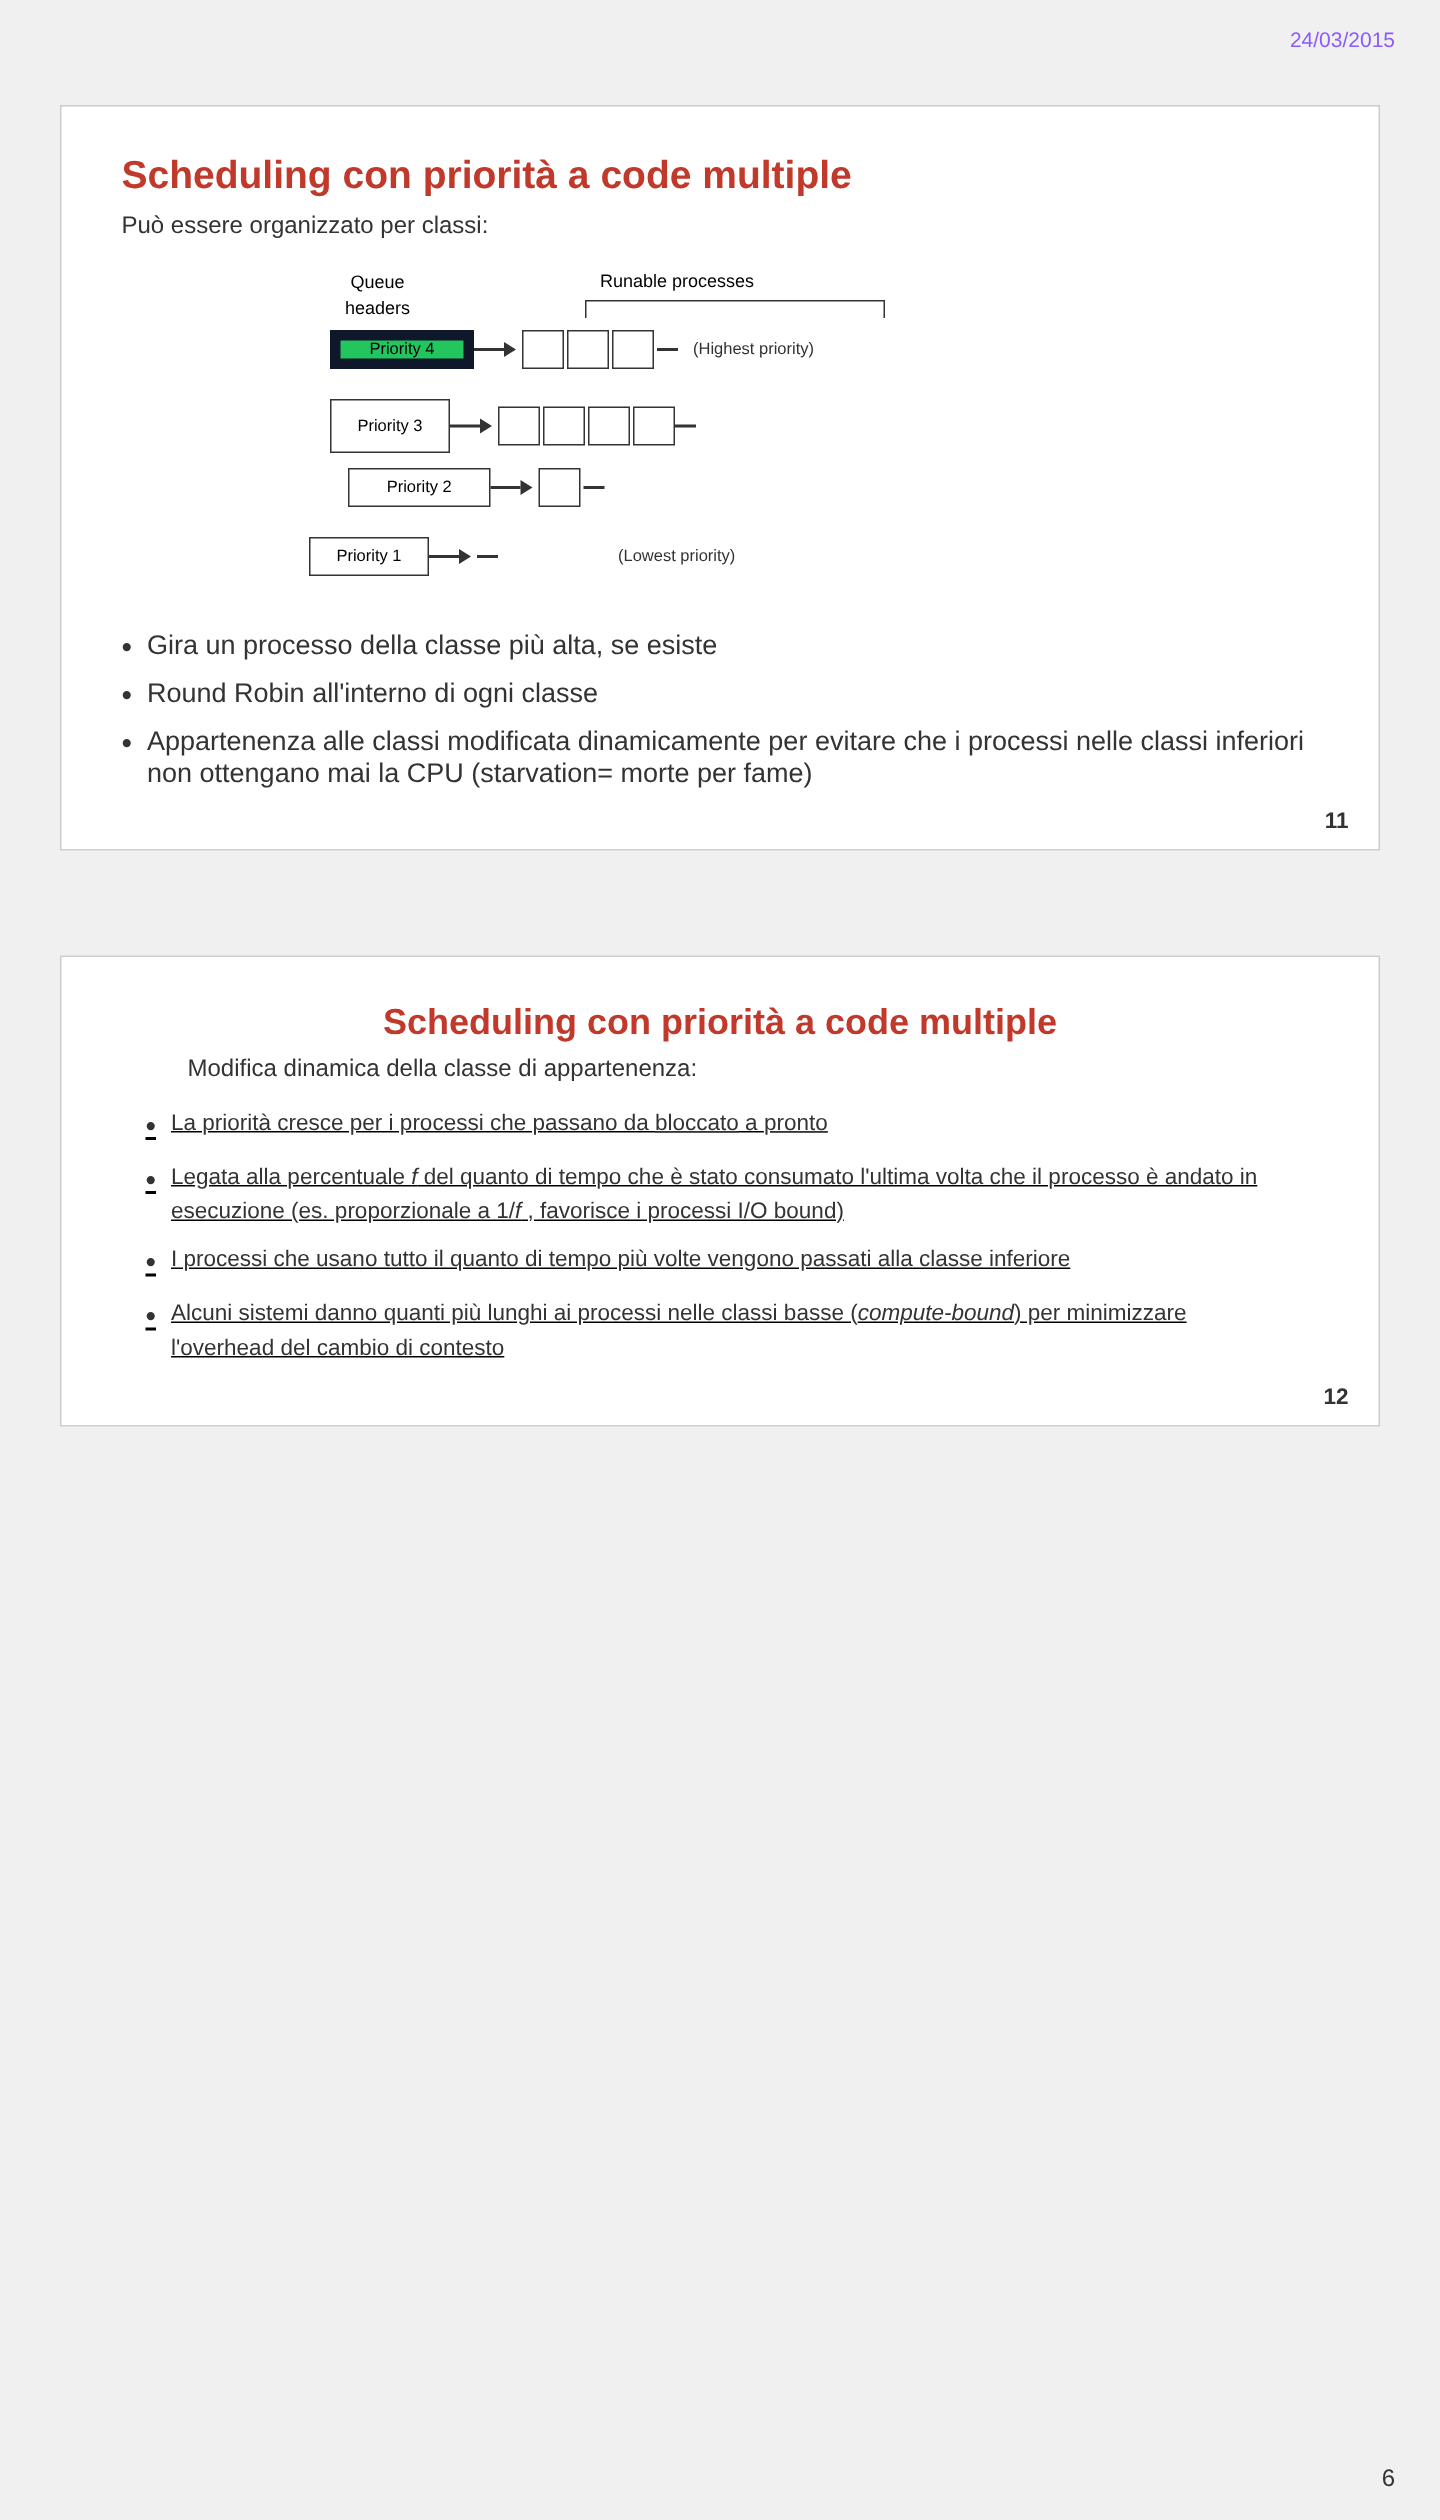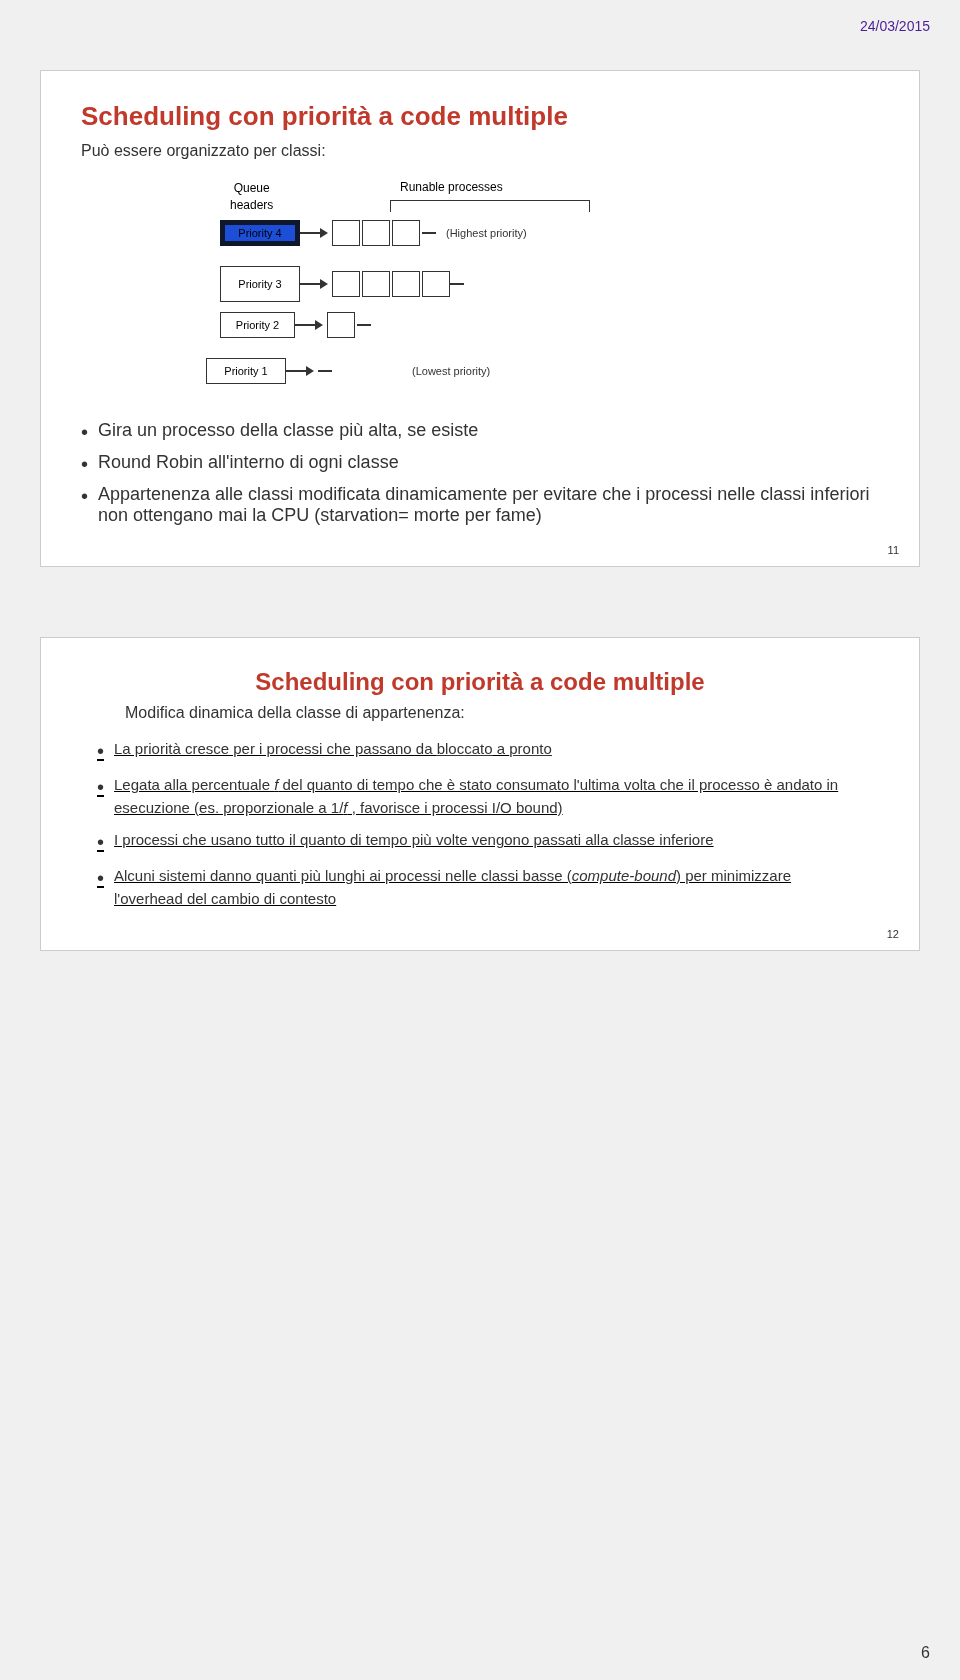--- a/index.html
+++ b/index.html
@@ -13,21 +13,21 @@
       align-items: center;
       padding: 20px;
       position: relative;
     }
 
     .date-header {
       position: absolute;
       top: 18px;
       right: 30px;
       font-size: 14px;
-      color: #4c1d95;
+      color: #8b5cf6;
     }
 
     .page-number {
       position: absolute;
       bottom: 18px;
       right: 30px;
       font-size: 16px;
       color: #333;
     }
 
@@ -80,22 +80,23 @@
       font-size: 20px;
       margin-right: 10px;
       line-height: 1.2;
       flex-shrink: 0;
     }
 
     .slide-num {
       position: absolute;
       bottom: 10px;
       right: 20px;
-      font-size: 11px;
-      color: #333;
+      font-size: 15px;
+      color: #333;
+      font-weight: bold;
     }
 
     
     .slide2-title {
       color: #c0392b;
       font-size: 24px;
       font-weight: bold;
       text-align: center;
       margin-bottom: 8px;
     }
@@ -144,21 +145,21 @@
   <div class="slide-subtitle">Può essere organizzato per classi:</div>
 
   <div class="queue-diagram">
 
     <div style="position:absolute; top:0; left:30px; font-size:12px; text-align:center; line-height:1.4;">Queue<br>headers</div>
     <div style="position:absolute; top:0; left:200px; font-size:12px;">Runable processes</div>
 
     <div style="position:absolute; top:20px; left:190px; width:200px; border-top:1.5px solid #333; border-left:1.5px solid #333; border-right:1.5px solid #333; height:12px;"></div>
 
     <div style="position:absolute; top:40px; left:20px; display:flex; align-items:center;">
-      <div style="border:5px solid #0f172a; width:80px; height:26px; display:flex; align-items:center; justify-content:center; font-size:11px; background:#1d4ed8;">Priority 4</div>
+      <div style="border:7px solid #0f172a; width:96px; height:26px; display:flex; align-items:center; justify-content:center; font-size:11px; background:#22c55e;">Priority 4</div>
 
       <div style="width:20px; height:1.5px; background:#333; margin:0;"></div>
       <div style="width:0;height:0;border-top:5px solid transparent;border-bottom:5px solid transparent;border-left:8px solid #333; margin-right:4px;"></div>
 
       <div style="border:1px solid #333; width:28px; height:26px; background:white; margin-right:2px;"></div>
       <div style="border:1px solid #333; width:28px; height:26px; background:white; margin-right:2px;"></div>
       <div style="border:1px solid #333; width:28px; height:26px; background:white; margin-right:2px;"></div>
       <div style="width:14px; height:1.5px; background:#333;"></div>
       <div style="font-size:11px; margin-left:10px; color:#333;">(Highest priority)</div>
     </div>
@@ -168,21 +169,21 @@
       <div style="width:20px; height:1.5px; background:#333;"></div>
       <div style="width:0;height:0;border-top:5px solid transparent;border-bottom:5px solid transparent;border-left:8px solid #333; margin-right:4px;"></div>
       <div style="border:1px solid #333; width:28px; height:26px; background:white; margin-right:2px;"></div>
       <div style="border:1px solid #333; width:28px; height:26px; background:white; margin-right:2px;"></div>
       <div style="border:1px solid #333; width:28px; height:26px; background:white; margin-right:2px;"></div>
       <div style="border:1px solid #333; width:28px; height:26px; background:white;"></div>
       <div style="width:14px; height:1.5px; background:#333;"></div>
     </div>
 
     <div style="position:absolute; top:132px; left:20px; display:flex; align-items:center;">
-      <div style="border:1px solid #333; width:75px; height:26px; display:flex; align-items:center; justify-content:center; font-size:11px; background:white;">Priority 2</div>
+      <div style="border:1px solid #333; width:95px; height:26px; display:flex; align-items:center; justify-content:center; font-size:11px; background:white;margin-left:12px;">Priority 2</div>
       <div style="width:20px; height:1.5px; background:#333;"></div>
       <div style="width:0;height:0;border-top:5px solid transparent;border-bottom:5px solid transparent;border-left:8px solid #333; margin-right:4px;"></div>
       <div style="border:1px solid #333; width:28px; height:26px; background:white;"></div>
       <div style="width:14px; height:1.5px; background:#333; margin-left:2px;"></div>
     </div>
 
     <div style="position:absolute; top:178px; left:6px; display:flex; align-items:center;">
       <div style="border:1px solid #333; width:80px; height:26px; display:flex; align-items:center; justify-content:center; font-size:11px; background:white;">Priority 1</div>
       <div style="width:20px; height:1.5px; background:#333;"></div>
       <div style="width:0;height:0;border-top:5px solid transparent;border-bottom:5px solid transparent;border-left:8px solid #333; margin-right:4px;"></div>

